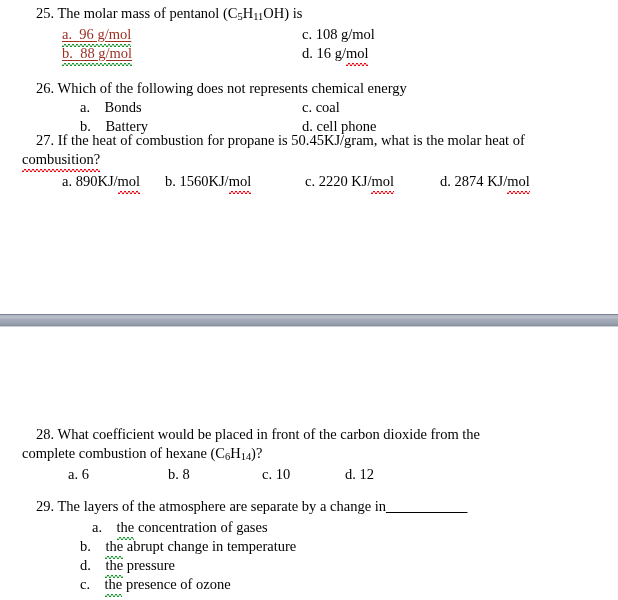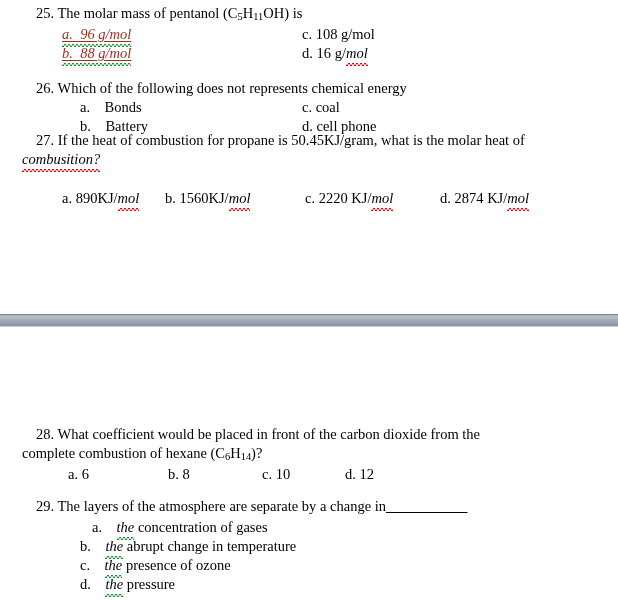--- a/index.html
+++ b/index.html
@@ -54,21 +54,20 @@
     top: 0;
     white-space: pre;
   }
 
   
   .sq-red,
   .sq-green {
     position: relative;
     display: inline-block;
     padding-bottom: 0;
-    font-style: italic;
   }
   .sq-red::after,
   .sq-green::after {
     content: "";
     position: absolute;
     left: 0;
     right: 0;
     bottom: -3px;
     height: 3px;
     background-repeat: repeat-x;
@@ -156,21 +155,21 @@
     <div class="opt-row">
       <span class="opt" style="left:80px;"><span>b.</span>&nbsp;&nbsp;&nbsp; <span>Battery</span></span>
       <span class="opt" style="left:302px;"><span>d.</span> <span>cell phone</span></span>
     </div>
   </div>
 
   <div class="qblock" style="top:131px;">
     <div class="qline stem"><span>27.</span> <span>If the heat of combustion for propane is 50.45KJ/gram, what is the molar heat of</span></div>
     <div class="qline stem-cont"><span class="sq-red">combusition?</span></div>
 
-    <div class="opt-row" style="margin-top:20px;">
+    <div class="opt-row" style="margin-top:3px;">
       <span class="opt" style="left:62px;"><span>a.</span> <span>890KJ/</span><span class="sq-red">mol</span></span>
       <span class="opt" style="left:165px;"><span>b.</span> <span>1560KJ/</span><span class="sq-red">mol</span></span>
       <span class="opt" style="left:305px;"><span>c.</span> <span>2220 KJ/</span><span class="sq-red">mol</span></span>
       <span class="opt" style="left:440px;"><span>d.</span> <span>2874 KJ/</span><span class="sq-red">mol</span></span>
     </div>
   </div>
 
   <div class="page-separator" style="top:313px;"></div>
 
   <div class="qblock" style="top:425px;">
@@ -188,20 +187,20 @@
   <div class="qblock" style="top:497px;">
     <div class="qline stem"><span>29.</span> <span>The layers of the atmosphere are separate by a change in</span><span class="blank">____________</span></div>
 
     <div class="opt-row" style="margin-top:2px;margin-left:12px;">
       <span class="opt" style="left:80px;"><span>a.</span>&nbsp;&nbsp;&nbsp; <span class="sq-green">the</span><span> concentration of gases</span></span>
     </div>
     <div class="opt-row">
       <span class="opt" style="left:80px;"><span>b.</span>&nbsp;&nbsp;&nbsp; <span class="sq-green">the</span><span> abrupt change in temperature</span></span>
     </div>
     <div class="opt-row">
+      <span class="opt" style="left:80px;"><span>d.</span>&nbsp;&nbsp;&nbsp; <span class="sq-green">the</span><span> pressure</span></span>
+    </div>
+    <div class="opt-row">
       <span class="opt" style="left:80px;"><span>c.</span>&nbsp;&nbsp;&nbsp; <span class="sq-green">the</span><span> presence of ozone</span></span>
     </div>
-    <div class="opt-row">
-      <span class="opt" style="left:80px;"><span>d.</span>&nbsp;&nbsp;&nbsp; <span class="sq-green">the</span><span> pressure</span></span>
-    </div>
   </div>
 
 </div>
 
 </body></html>

